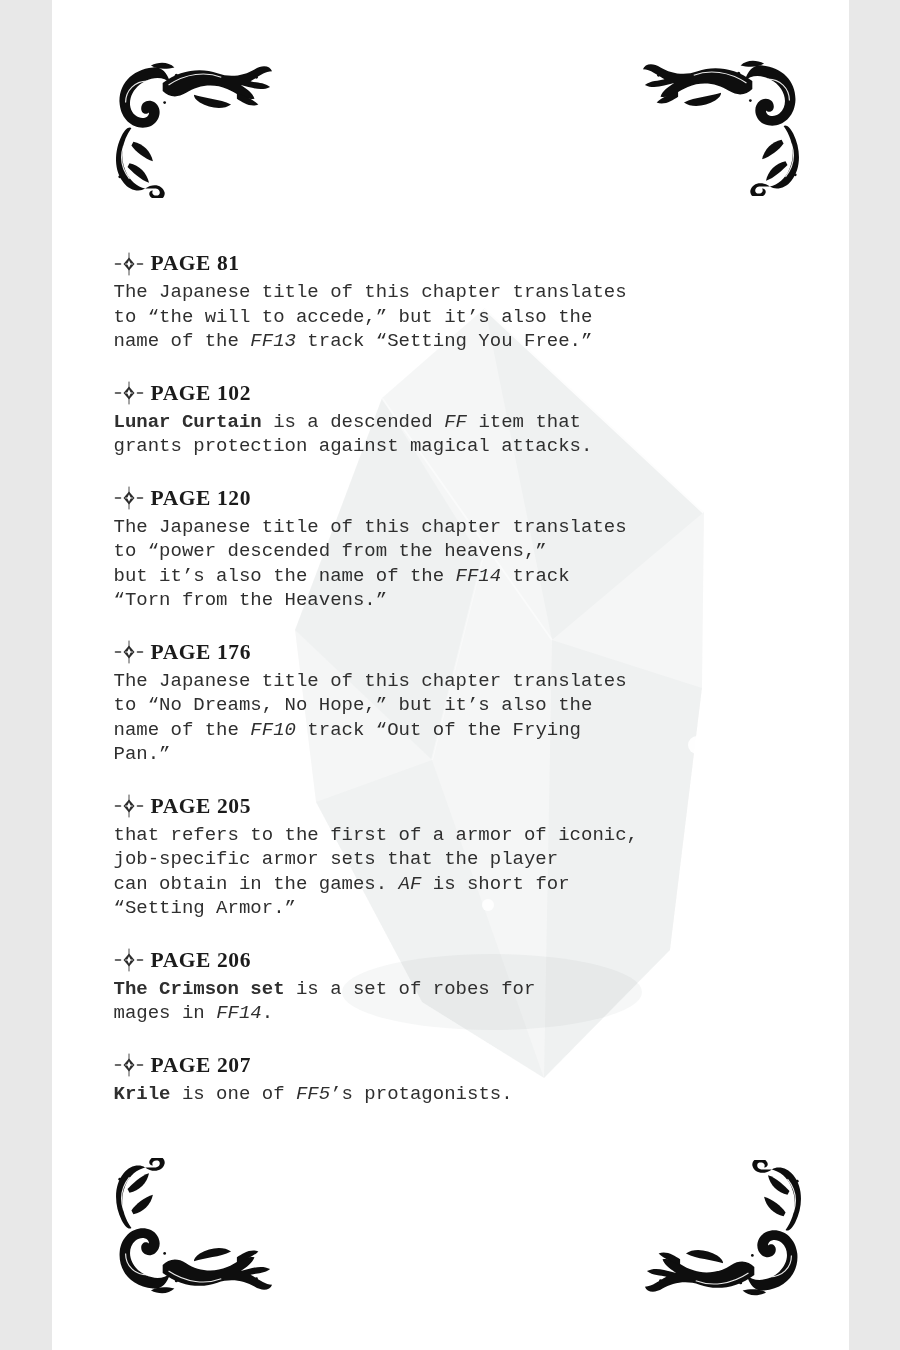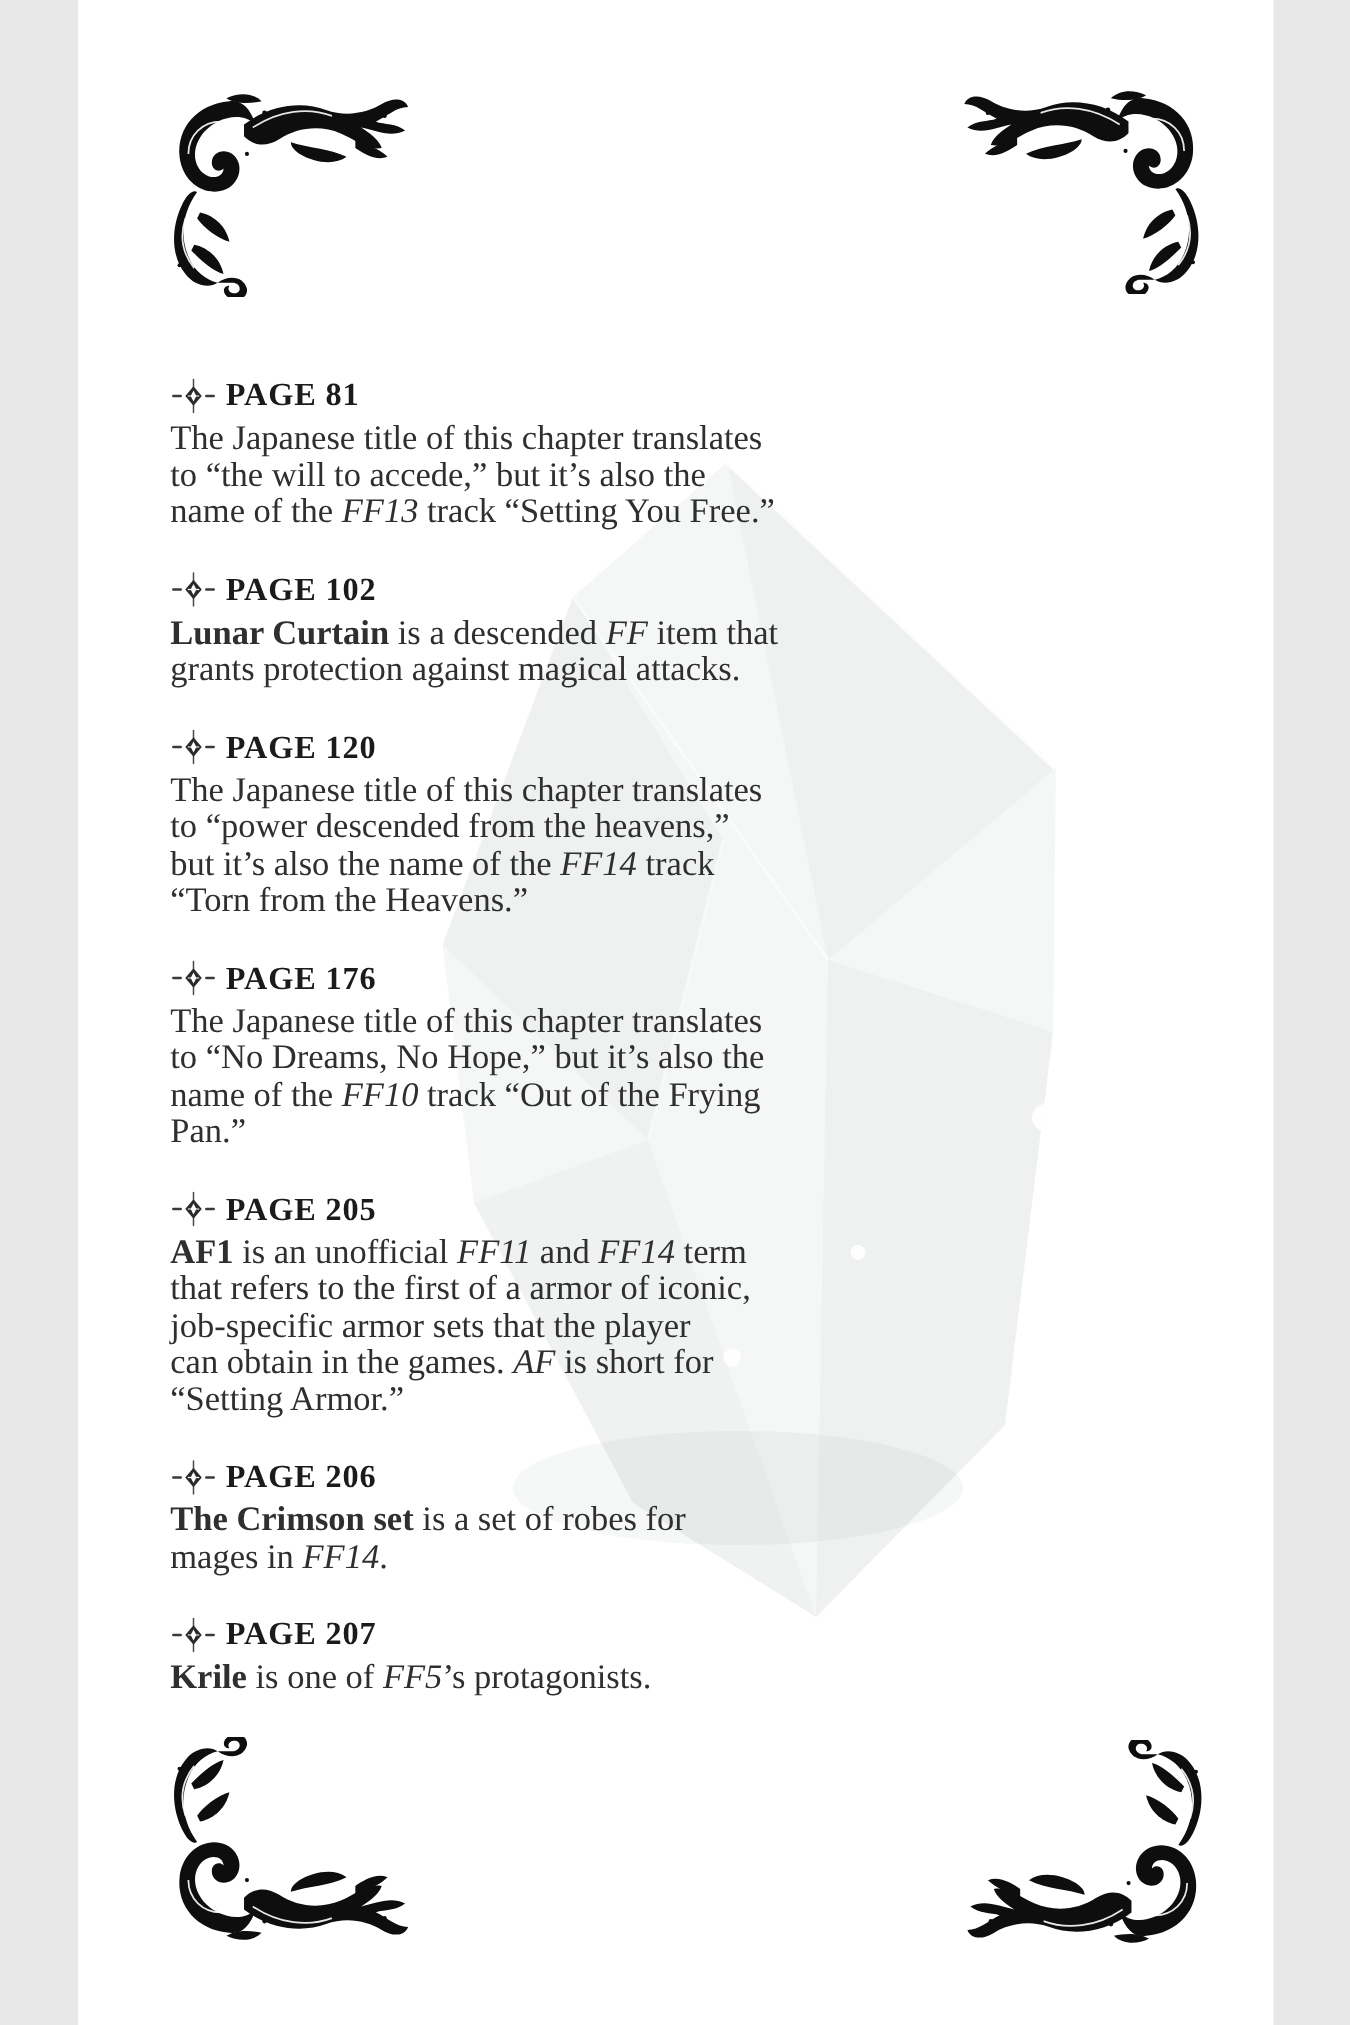--- a/index.html
+++ b/index.html
@@ -24,21 +24,21 @@
   }
   .entry{margin:0 0 26px 0;}
   .entry-heading{
     display:flex;align-items:center;gap:7px;
     margin:0 0 3px 0;
     font-size:21.5px;line-height:27px;font-weight:bold;
     letter-spacing:0.6px;color:#1b1b1b;
   }
   .marker{width:30px;height:26px;flex:0 0 auto;}
   .marker svg{width:30px;height:26px;display:block;}
-  .entry-body{margin:0;font-size:23px;line-height:24.5px;}
+  .entry-body{margin:0;font-size:19px;line-height:24.5px;font-family:Liberation Mono, monospace;}
   .line{display:block;white-space:nowrap;}
   .b{font-weight:bold;}
   .i{font-style:italic;}
   .hidden-defs{position:absolute;width:0;height:0;overflow:hidden;}
 </style>
 </head>
 <body>
 
 <svg class="hidden-defs" xmlns="http://www.w3.org/2000/svg" aria-hidden="true">
   <defs>
@@ -200,21 +200,20 @@
     <section class="entry">
       <h3 class="entry-heading">
         <span class="marker">
           <svg>
               <use href="#sym-marker"></use>
             </svg>
         </span>
         <span>PAGE 205</span>
       </h3>
       <p class="entry-body">
-          <span class="line"><span class="b">AF1</span><span> is an unofficial </span><span class="i">FF11</span><span> and </span><span class="i">FF14</span><span> term</span></span>
           <span class="line"><span>that refers to the first of a armor of iconic,</span></span>
           <span class="line"><span>job-specific armor sets that the player</span></span>
           <span class="line"><span>can obtain in the games. </span><span class="i">AF</span><span> is short for</span></span>
           <span class="line"><span>“Setting Armor.”</span></span>
         </p>
     </section>
 
     <section class="entry">
       <h3 class="entry-heading">
         <span class="marker">

